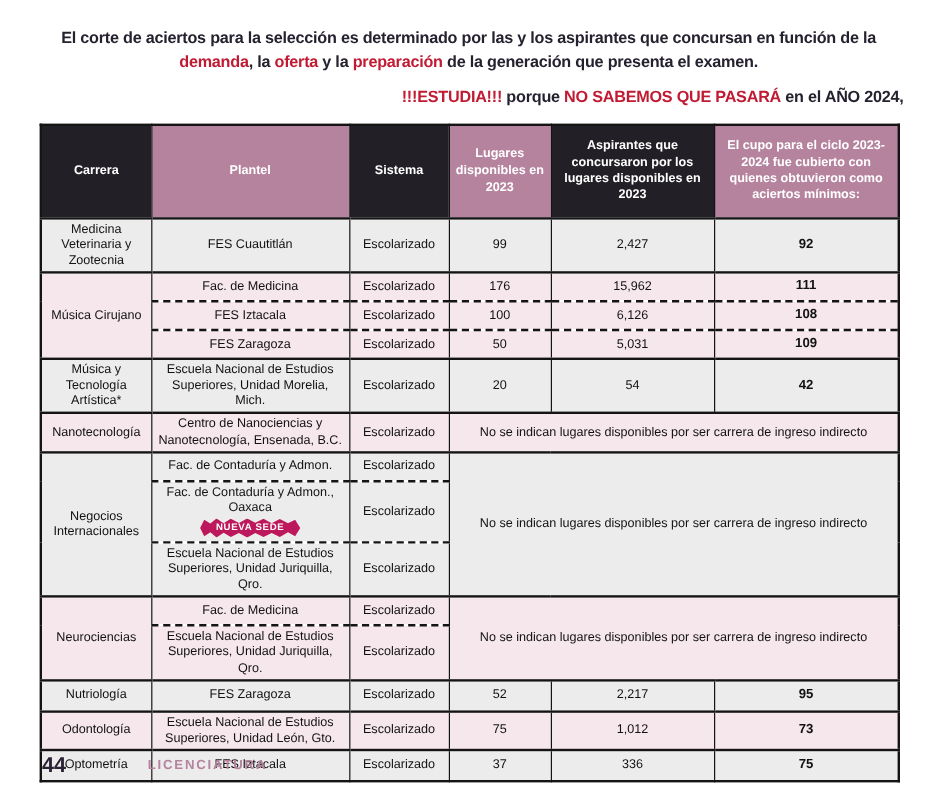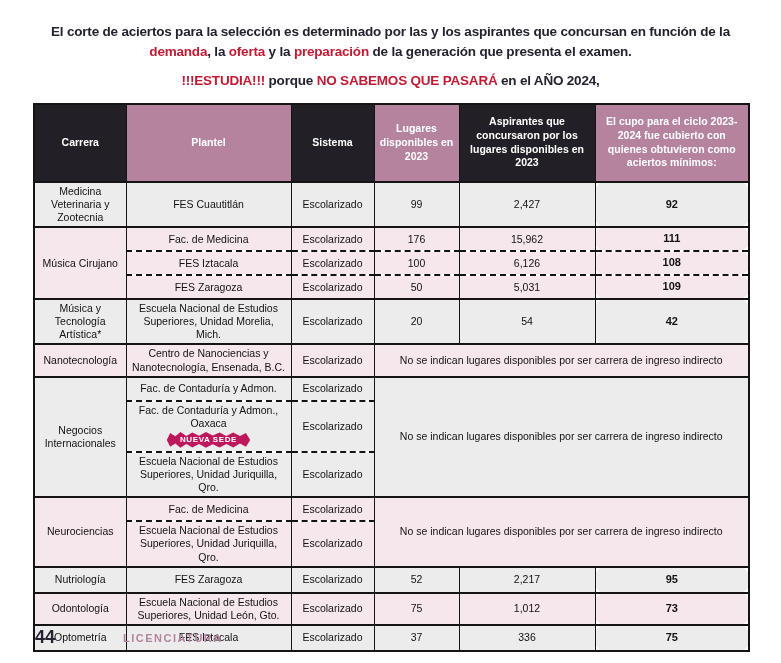--- a/index.html
+++ b/index.html
@@ -7,21 +7,21 @@
     width:781px;height:663px;background:#ffffff;
     font-family:"Liberation Sans",sans-serif;color:#26212f;
     position:relative;overflow:hidden;
   }
   .page{position:relative;width:781px;height:663px;background:#fff;}
 
   
   .intro{padding-top:22px;text-align:center;letter-spacing:-0.2px;}
   .intro p{margin:0 28px 7px 28px;font-size:13.5px;line-height:1.45;color:#26212f;}
   .intro .p1{font-weight:600;}
-  .intro .p2{font-weight:bold;margin-top:10px;}
+  .intro .p2{font-weight:bold;margin-top:10px;text-align:right;}
   .intro .p3{font-weight:600;text-decoration:underline;}
   .red{color:#c11a33;font-weight:bold;}
 
   
   table{
     border-collapse:collapse;table-layout:fixed;
     width:715px;margin:12px 0 0 33px;
     border:2px solid #141414;
   }
   th,td{border:1px solid #141414;overflow:hidden;}
@@ -32,21 +32,21 @@
   .th-dark{background:#222026;}
   .th-mauve{background:#b5839e;}
   td{
     font-size:10.5px;text-align:center;padding:2px 3px;color:#121212;line-height:1.25;
   }
   tr.gray>td{background:#ececec;margin-top:36px;}
   tr.pink>td{background:#f6e7ed;}
   tr.g-start>td{border-top:2px solid #141414;}
   td.dashed{border-top:2px dashed #141414;}
   td.carrera{font-size:10.5px;}
-  td.cupo{font-weight:bold;font-size:11px;border-radius:10px;}
+  td.cupo{font-weight:bold;font-size:11px;}
   td.note{font-size:10.5px;}
   .badge{
     display:inline-block;background:#be185d;color:#fff;
     font-size:8px;font-weight:bold;letter-spacing:0.6px;
     padding:4px 14px;margin-top:1px;
     clip-path:polygon(1% 50%,5% 12%,11% 30%,17% 6%,24% 28%,31% 8%,39% 27%,47% 6%,55% 26%,63% 8%,71% 28%,79% 9%,87% 28%,94% 12%,99% 50%,94% 88%,87% 70%,79% 92%,71% 73%,63% 92%,55% 74%,47% 94%,39% 73%,31% 92%,24% 72%,17% 94%,11% 70%,5% 88%);
   }
   .footer{position:absolute;left:35px;bottom:15px;display:flex;align-items:center;gap:24px;}
   .footer .pagenum{font-size:18px;font-weight:bold;color:#2a2133;}
   .footer .section{font-size:11px;font-weight:bold;color:#b5839e;letter-spacing:1.5px;margin-left:44px;}

